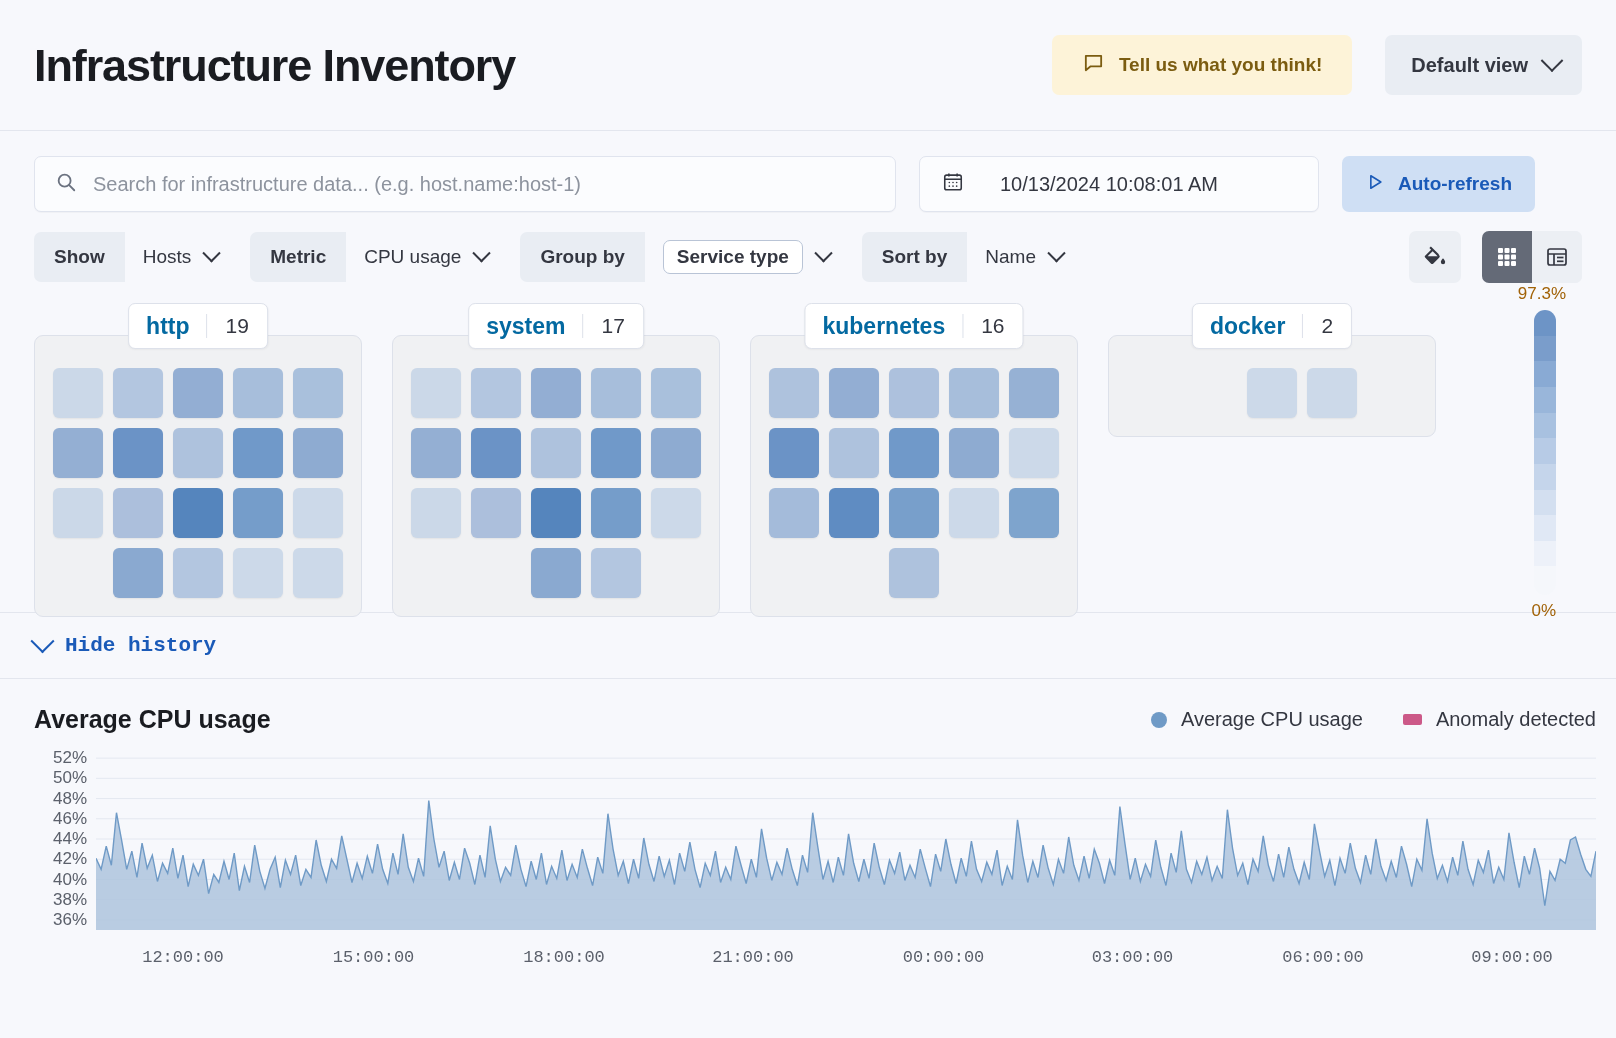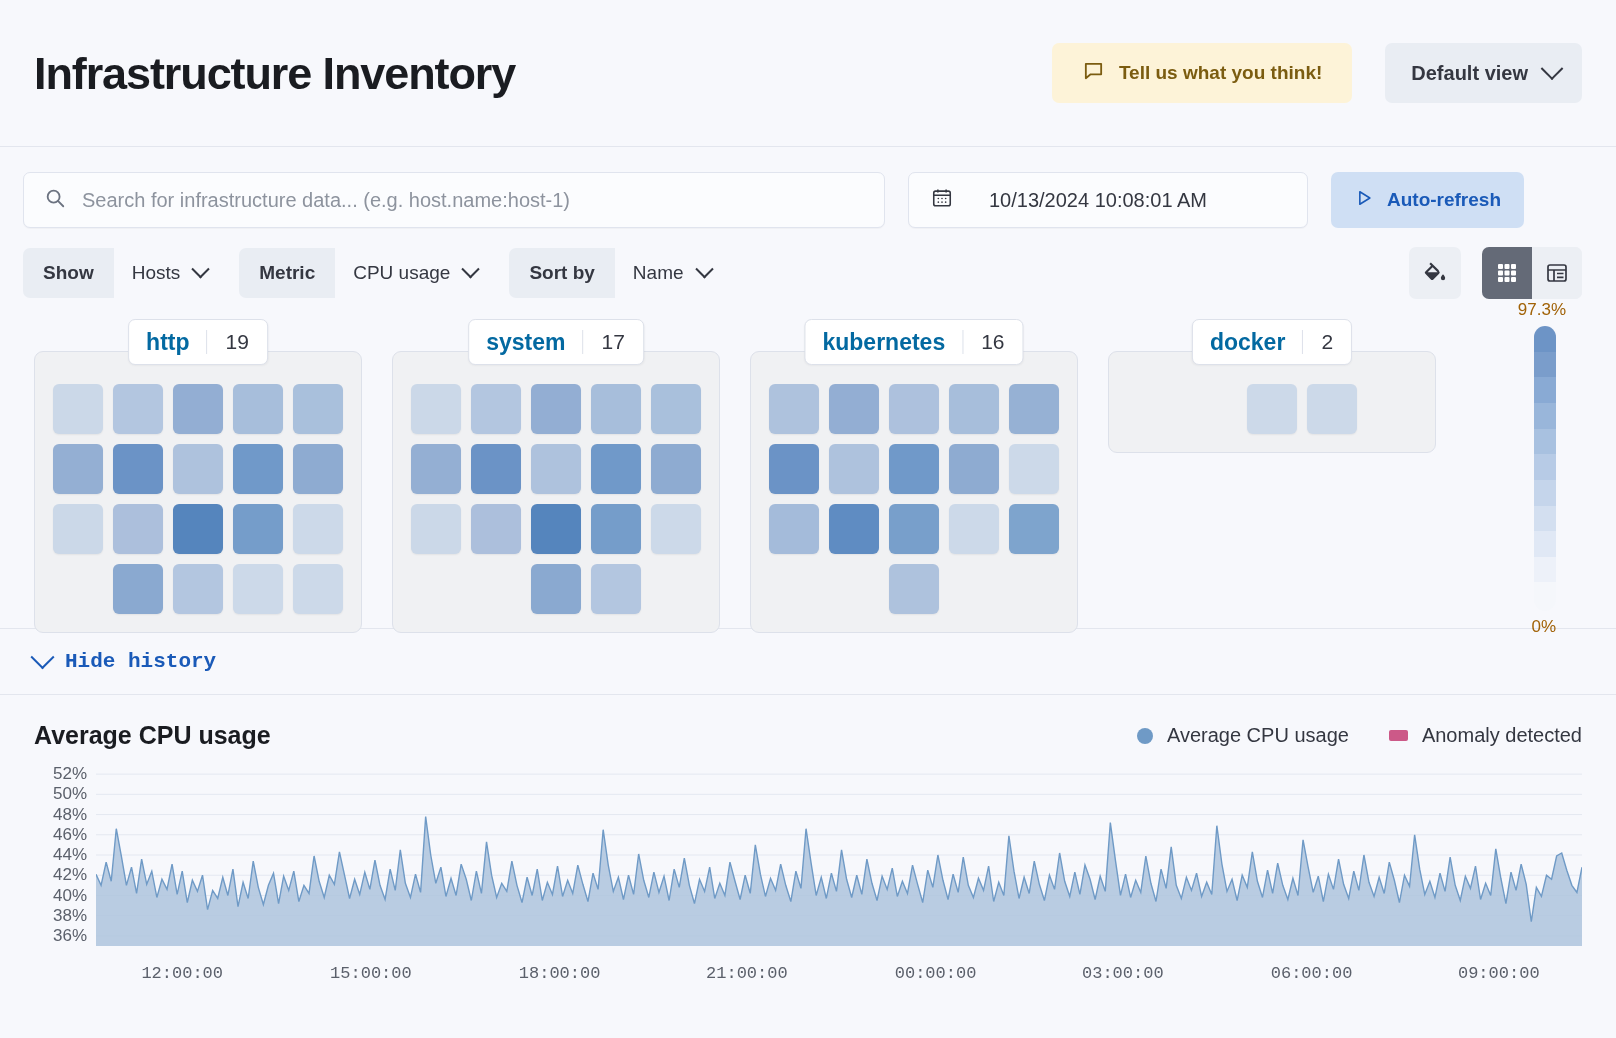--- a/index.html
+++ b/index.html
@@ -7,21 +7,21 @@
     margin: 0; padding: 0;
     width: 1616px; height: 1038px;
     font-family: "Liberation Sans", sans-serif;
     background: #f7f8fc;
     color: #1a1c21;
     overflow: hidden;
   }
 
   
   .page-header {
-    height: 147px;
+    height: 131px;
     background: #f7f8fc;
     border-bottom: 1px solid #e3e6ee;
     display: flex;
     align-items: center;
     padding: 0 34px;
   }
   .page-title {
     font-size: 45px;
     font-weight: 700;
     letter-spacing: -1.1px;
@@ -67,21 +67,21 @@
   }
   .chev {
     display: inline-block;
     width: 16px; height: 16px;
     border-right: 2.4px solid currentColor;
     border-bottom: 2.4px solid currentColor;
     transform: rotate(45deg) translate(-3px,-3px);
   }
 
   
-  .toolbar { padding: 25px 34px 0 23px; }
+  .toolbar { padding: 25px 34px 0 34px; }
   .toolbar-row1 { display: flex; align-items: center; gap: 23px; }
   .search-box {
     flex: 1;
     height: 56px;
     background: #fbfcfe;
     border: 1px solid #e0e4ee;
     border-radius: 7px;
     display: flex;
     align-items: center;
     padding: 0 20px;
@@ -301,21 +301,21 @@
     font-family: Liberation Mono, monospace;
   }
   .chev-down-blue {
     width: 17px; height: 17px;
     border-right: 2.6px solid #1a5ab8;
     border-bottom: 2.6px solid #1a5ab8;
     transform: rotate(45deg) translate(-3px,-3px);
   }
 
   
-  .chart-panel { padding: 26px 34px 0 34px; }
+  .chart-panel { padding: 26px 20px 0 34px; }
   .chart-header {
     display: flex;
     align-items: center;
   }
   .chart-title {
     font-size: 25px;
     font-weight: 700;
     color: #1a1c21;
   }
   .chart-legend {
@@ -424,20 +424,27 @@
       <div class="ctrl-label">Show</div>
       <div class="ctrl-value">
         <span>Hosts</span>
         <span class="chev"></span>
       </div>
     </div>
     <div class="ctrl-group">
       <div class="ctrl-label">Metric</div>
       <div class="ctrl-value">
         <span>CPU usage</span>
+        <span class="chev"></span>
+      </div>
+    </div>
+    <div class="ctrl-group">
+      <div class="ctrl-label">Group by</div>
+      <div class="ctrl-value">
+        <span class="pill-outline">Service type</span>
         <span class="chev"></span>
       </div>
     </div>
     <div class="ctrl-group">
       <div class="ctrl-label">Sort by</div>
       <div class="ctrl-value">
         <span>Name</span>
         <span class="chev"></span>
       </div>
     </div>

